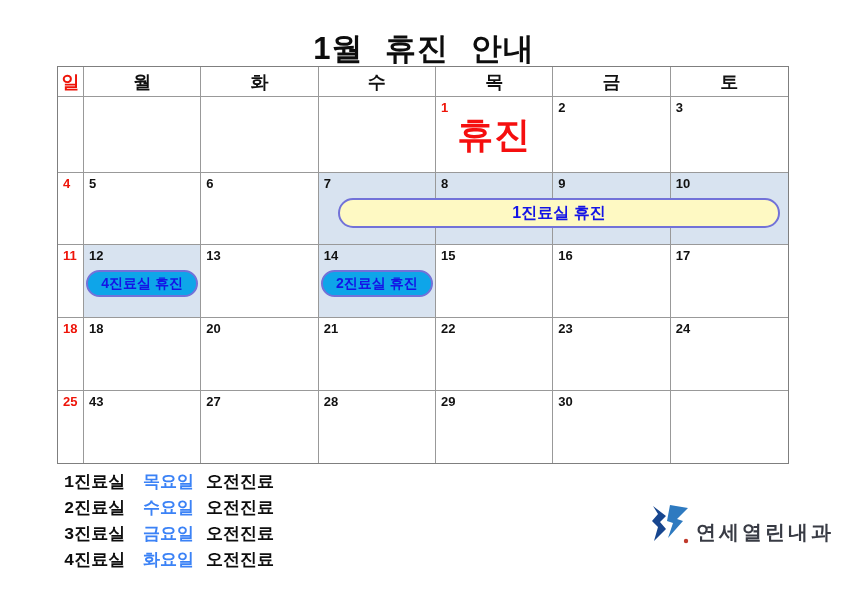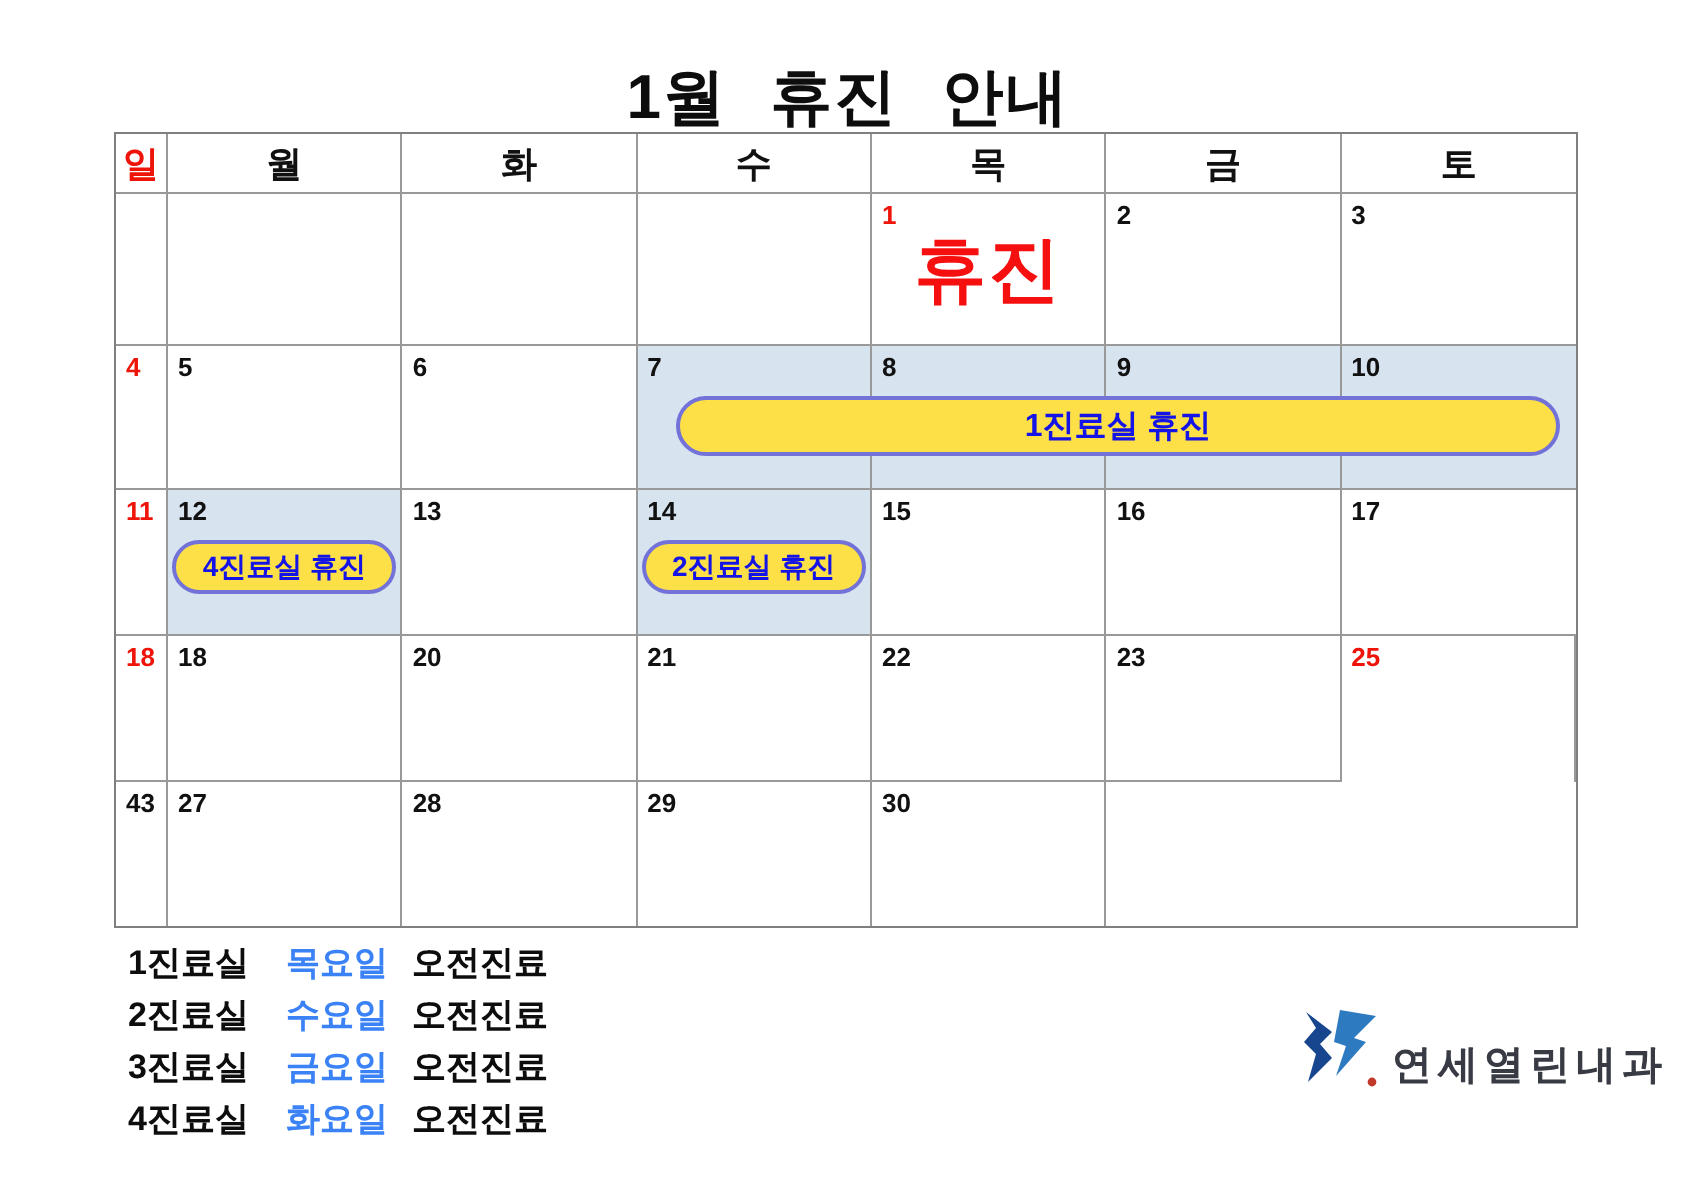--- a/index.html
+++ b/index.html
@@ -15,30 +15,30 @@
       border:1px solid #7f7f7f;background:#fff;}
   .cell{position:relative;box-sizing:border-box;border-right:1px solid #999;border-bottom:1px solid #999;overflow:visible;}
   .cell.lastcol{border-right:none;}
   .cell.lastrow{border-bottom:none;}
   .hd{display:flex;align-items:center;justify-content:center;font-size:18px;font-weight:800;}
   .red{color:#ee1409;}
   .num{display:block;padding:3px 0 0 5px;font-size:13px;font-weight:700;line-height:15px;}
   .hl{background:#d8e3f0;}
   .closed-big{text-align:center;font-size:36px;font-weight:800;color:#f50f0f;
       line-height:1.05;margin-top:1px;letter-spacing:1px;white-space:nowrap;}
-  .pill{margin:7px 2px 0;height:27px;box-sizing:border-box;background:#fde047;
+  .pill{margin:7px 2px 0;height:27px;box-sizing:border-box;background:#0ea5e9;
       border:2px solid #7272d8;border-radius:15px;color:#1414e6;font-weight:800;font-size:14px;
       display:flex;align-items:center;justify-content:center;white-space:nowrap;}
   .band-pill{position:absolute;left:280px;top:131px;width:442px;height:30px;box-sizing:border-box;
-      background:#fde047;border:2px solid #7272d8;border-radius:16px;color:#1414e6;
+      background:#fef9c3;border:2px solid #7272d8;border-radius:16px;color:#1414e6;
       font-weight:800;font-size:16px;display:flex;align-items:center;justify-content:center;z-index:2;}
 
   .legend{position:absolute;left:64px;top:468px;}
   .legend-row{height:26px;display:flex;align-items:center;font-size:17px;font-weight:800;color:#0d0d0d;}
-  .legend-room{width:79px;}
+  .legend-room{width:79px;font-family:Liberation Mono, monospace;}
   .legend-day{width:63px;color:#3b82f6;}
 
   .logo{position:absolute;left:650px;top:504px;display:flex;align-items:flex-end;}
   .logo-mark{width:40px;height:42px;}
   .logo-text{font-size:20px;font-weight:800;color:#383b44;letter-spacing:3px;margin-left:6px;white-space:nowrap;}
 </style>
 </head>
 <body>
 
 <div class="page-title">1월 휴진 안내</div>
@@ -125,20 +125,23 @@
   </div>
   <div class="cell">
     <span class="num">21</span>
   </div>
   <div class="cell">
     <span class="num">22</span>
   </div>
   <div class="cell">
     <span class="num">23</span>
   </div>
+  <div class="cell lastcol">
+    <span class="num">24</span>
+  </div>
 
   <div class="cell lastrow">
     <span class="num red">25</span>
   </div>
   <div class="cell lastrow">
     <span class="num">43</span>
   </div>
   <div class="cell lastrow">
     <span class="num">27</span>
   </div>

